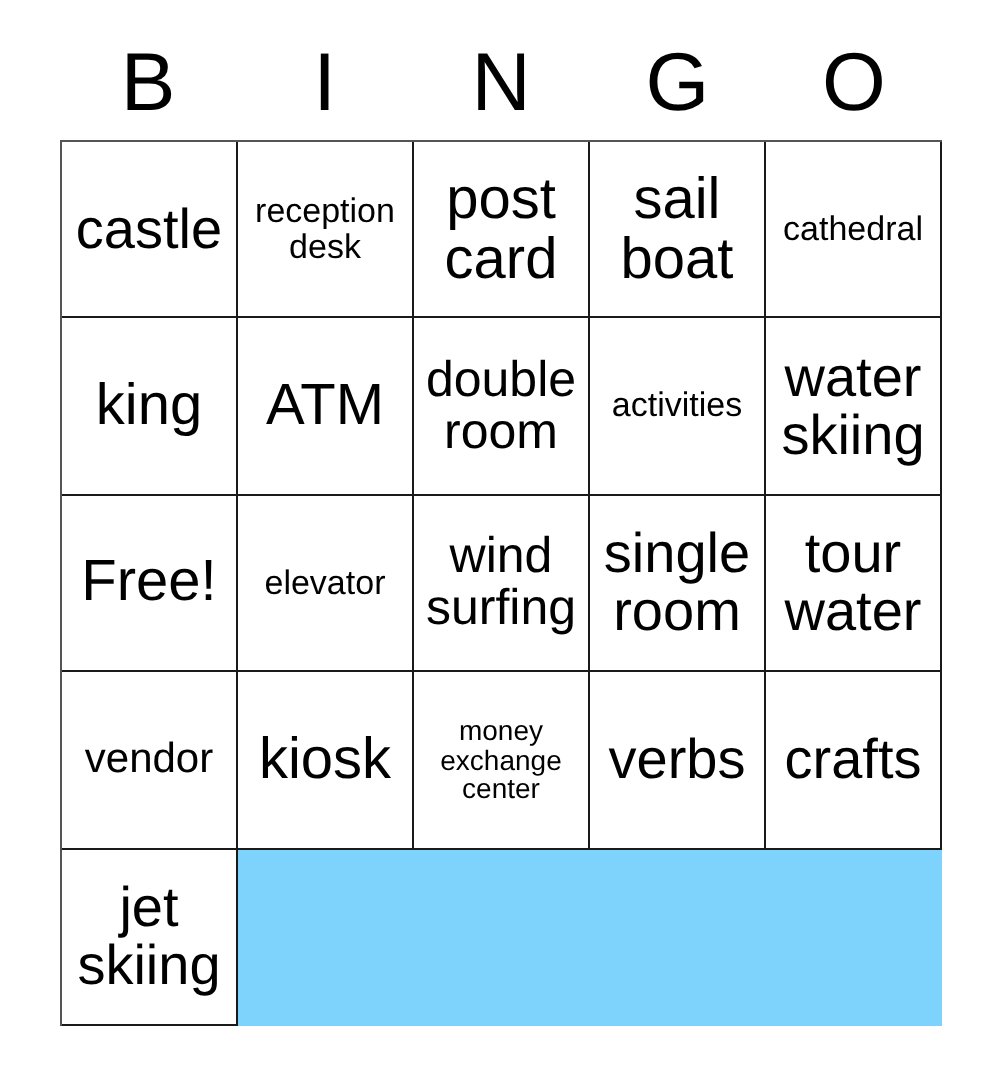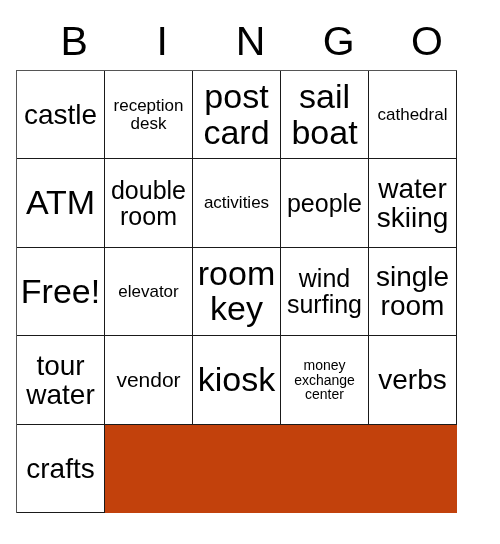--- a/index.html
+++ b/index.html
@@ -42,31 +42,31 @@
     line-height: 1;
     font-weight: 400;
     letter-spacing: 0px;
     color: #000000;
     user-select: none;
   }
 
   
   #bingo-grid {
     position: absolute;
-    left: 16px;
+    left: 30px;
     top: 70px;
     width: 441px;
     height: 443px;
     display: grid;
     grid-template-columns: repeat(5, 1fr);
     grid-template-rows: repeat(5, 1fr);
     border-top: 1px solid #555555;
     border-left: 1px solid #555555;
     box-sizing: border-box;
-    background: #c2410c;
+    background: #7dd3fc;
   }
   .bingo-cell {
     border-right: 1px solid #1a1a1a;
     border-bottom: 1px solid #1a1a1a;
     box-sizing: border-box;
     display: flex;
     align-items: center;
     justify-content: center;
     text-align: center;
     padding: 2px 3px;
@@ -75,21 +75,21 @@
   }
   .cell-text {
     display: block;
     width: 100%;
     line-height: 1.04;
     color: #000000;
     word-wrap: break-word;
   }
 
   
-  .fs-xl  { font-size: 34px; }
+  .fs-xl  { font-size: 29px; }
   .fs-lg  { font-size: 28px; }
   .fs-md  { font-size: 25px; }
   .fs-sm  { font-size: 21px; }
   .fs-xs  { font-size: 17px; }
   .fs-xxs { font-size: 14px; }
 </style>
 </head>
 <body>
 
 <div id="bingo-card">
@@ -114,43 +114,40 @@
         <span class="cell-text fs-xl">post card</span>
       </div>
     <div class="bingo-cell">
         <span class="cell-text fs-xl">sail boat</span>
       </div>
     <div class="bingo-cell">
         <span class="cell-text fs-xs">cathedral</span>
       </div>
 
     <div class="bingo-cell">
+        <span class="cell-text fs-xl">king</span>
+      </div>
+    <div class="bingo-cell">
         <span class="cell-text fs-xl">ATM</span>
       </div>
     <div class="bingo-cell">
         <span class="cell-text fs-md">double room</span>
       </div>
     <div class="bingo-cell">
         <span class="cell-text fs-xs">activities</span>
       </div>
 
     <div class="bingo-cell">
-        <span class="cell-text fs-md">people</span>
-      </div>
-    <div class="bingo-cell">
         <span class="cell-text fs-lg">water skiing</span>
       </div>
     <div class="bingo-cell">
         <span class="cell-text fs-xl">Free!</span>
       </div>
     <div class="bingo-cell">
         <span class="cell-text fs-xs">elevator</span>
-      </div>
-    <div class="bingo-cell">
-        <span class="cell-text fs-xl">room key</span>
       </div>
 
     <div class="bingo-cell">
         <span class="cell-text fs-md">wind surfing</span>
       </div>
     <div class="bingo-cell">
         <span class="cell-text fs-lg">single room</span>
       </div>
     <div class="bingo-cell">
         <span class="cell-text fs-lg">tour water</span>
@@ -164,15 +161,18 @@
       </div>
     <div class="bingo-cell">
         <span class="cell-text fs-xxs">money exchange center</span>
       </div>
     <div class="bingo-cell">
         <span class="cell-text fs-lg">verbs</span>
       </div>
     <div class="bingo-cell">
         <span class="cell-text fs-lg">crafts</span>
       </div>
+    <div class="bingo-cell">
+        <span class="cell-text fs-lg">jet skiing</span>
+      </div>
 
   </div>
 </div>
 
 </body></html>

